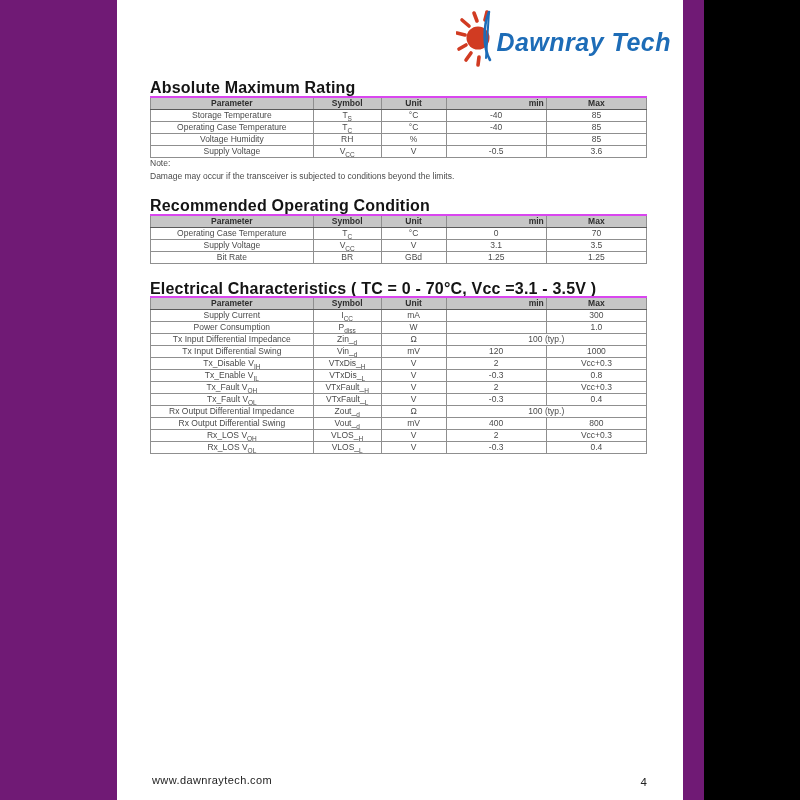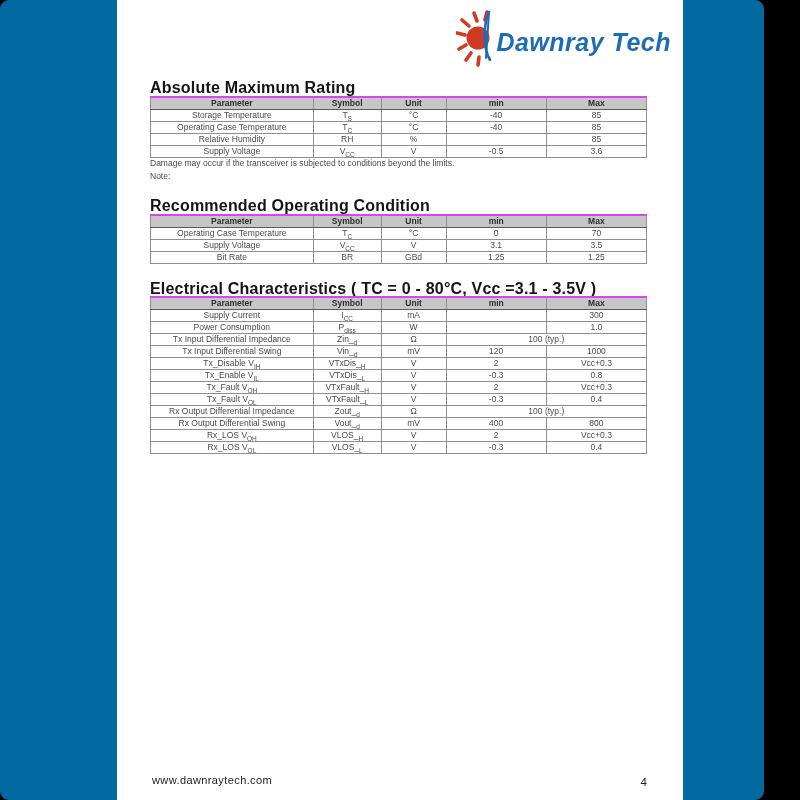--- a/index.html
+++ b/index.html
@@ -1,18 +1,18 @@
 <!DOCTYPE html>
 <html><head>
 <meta charset="utf-8">
 <style>
   * { margin:0; padding:0; box-sizing:border-box; }
   html,body { width:800px; height:800px; background:#000; overflow:hidden;
               font-family:"Liberation Sans", sans-serif; }
-  .stage { position:relative; width:764px; height:800px; background:#0369a1;border-radius:9px; }
+  .stage { position:relative; width:704px; height:800px; background:#701a75; }
   .page { position:absolute; left:117px; top:0; width:566px; height:800px;
           background:#ffffff; }
 
   
   .logo { position:absolute; top:6px; right:12px; height:66px; display:flex;
           align-items:center; }
   .logo svg { display:block; }
   .logo .wordmark { font-weight:bold; font-style:italic; font-size:25px;
           letter-spacing:0.5px; color:#1d6cb7; margin-left:-12px; margin-top:6px; }
 
@@ -31,21 +31,21 @@
   #table-2 { top:214px; }
   #table-3 { top:296px; }
   table.spec th, table.spec td { border:1px solid #8f8f8f; height:12px;
                line-height:10px; text-align:center; padding:0 2px;
                overflow:hidden; white-space:nowrap; }
   table.spec th { background:#c6c6c6; color:#2e2e2e; font-weight:bold;
                border-bottom:1px solid #5a5a5a; }
   table.spec th:nth-child(1) { width:32.8%; }
   table.spec th:nth-child(2) { width:13.7%; }
   table.spec th:nth-child(3) { width:13.1%; }
-  table.spec th:nth-child(4) { width:20.2%; }
+  table.spec th:nth-child(4) { width:20.2%;text-align:right; }
   table.spec th:nth-child(5) { width:20.2%; }
   table.spec sub { font-size:6.5px; line-height:0; }
 
   
   .note { position:absolute; left:33px; top:157px; font-size:8.5px;
           color:#4a4a4a; line-height:12.5px; }
 
   
   .footer-url { position:absolute; left:35px; top:774px; font-size:11px;
                 color:#222; letter-spacing:0.4px; }
@@ -98,39 +98,39 @@
             <td>85</td>
           </tr>
           <tr>
             <td>Operating Case Temperature</td>
             <td>T<sub>C</sub></td>
             <td>°C</td>
             <td>-40</td>
             <td>85</td>
           </tr>
           <tr>
-            <td>Relative Humidity</td>
+            <td>Voltage Humidity</td>
             <td>RH</td>
             <td>%</td>
             <td></td>
             <td>85</td>
           </tr>
           <tr>
             <td>Supply Voltage</td>
             <td>V<sub>CC</sub></td>
             <td>V</td>
             <td>-0.5</td>
             <td>3.6</td>
           </tr>
         </tbody>
       </table>
 
     <div class="note">
+      <div>Note:</div>
       <div>Damage may occur if the transceiver is subjected to conditions beyond the limits.</div>
-      <div>Note:</div>
     </div>
 
     <div class="sec-title" id="title-2">Recommended Operating Condition</div>
     <table class="spec" id="table-2">
         <thead>
           <tr>
             <th>Parameter</th>
             <th>Symbol</th>
             <th>Unit</th>
             <th>min</th>
@@ -155,21 +155,21 @@
           <tr>
             <td>Bit Rate</td>
             <td>BR</td>
             <td>GBd</td>
             <td>1.25</td>
             <td>1.25</td>
           </tr>
         </tbody>
       </table>
 
-    <div class="sec-title" id="title-3">Electrical Characteristics ( TC = 0 - 80°C, Vcc =3.1 - 3.5V )</div>
+    <div class="sec-title" id="title-3">Electrical Characteristics ( TC = 0 - 70°C, Vcc =3.1 - 3.5V )</div>
     <table class="spec" id="table-3">
         <thead>
           <tr>
             <th>Parameter</th>
             <th>Symbol</th>
             <th>Unit</th>
             <th>min</th>
             <th>Max</th>
           </tr>
         </thead>

